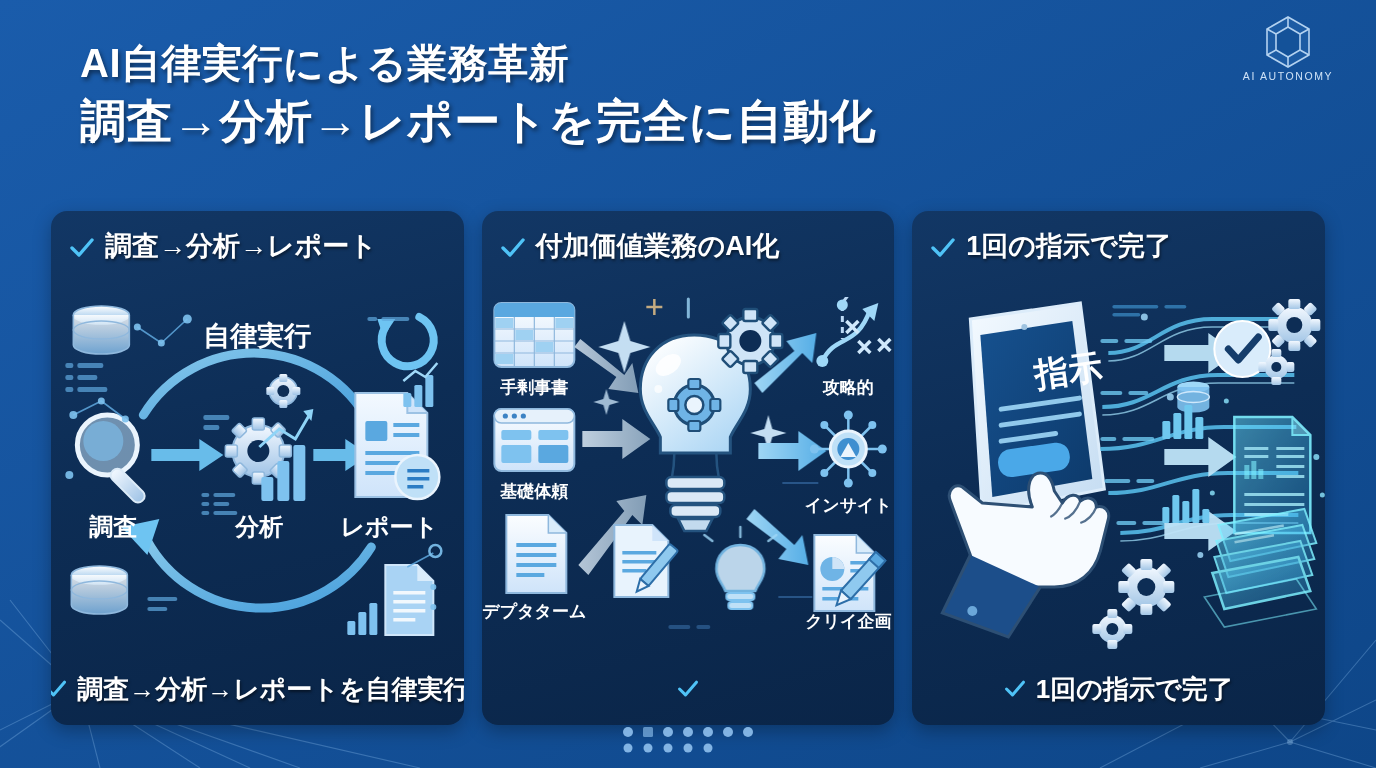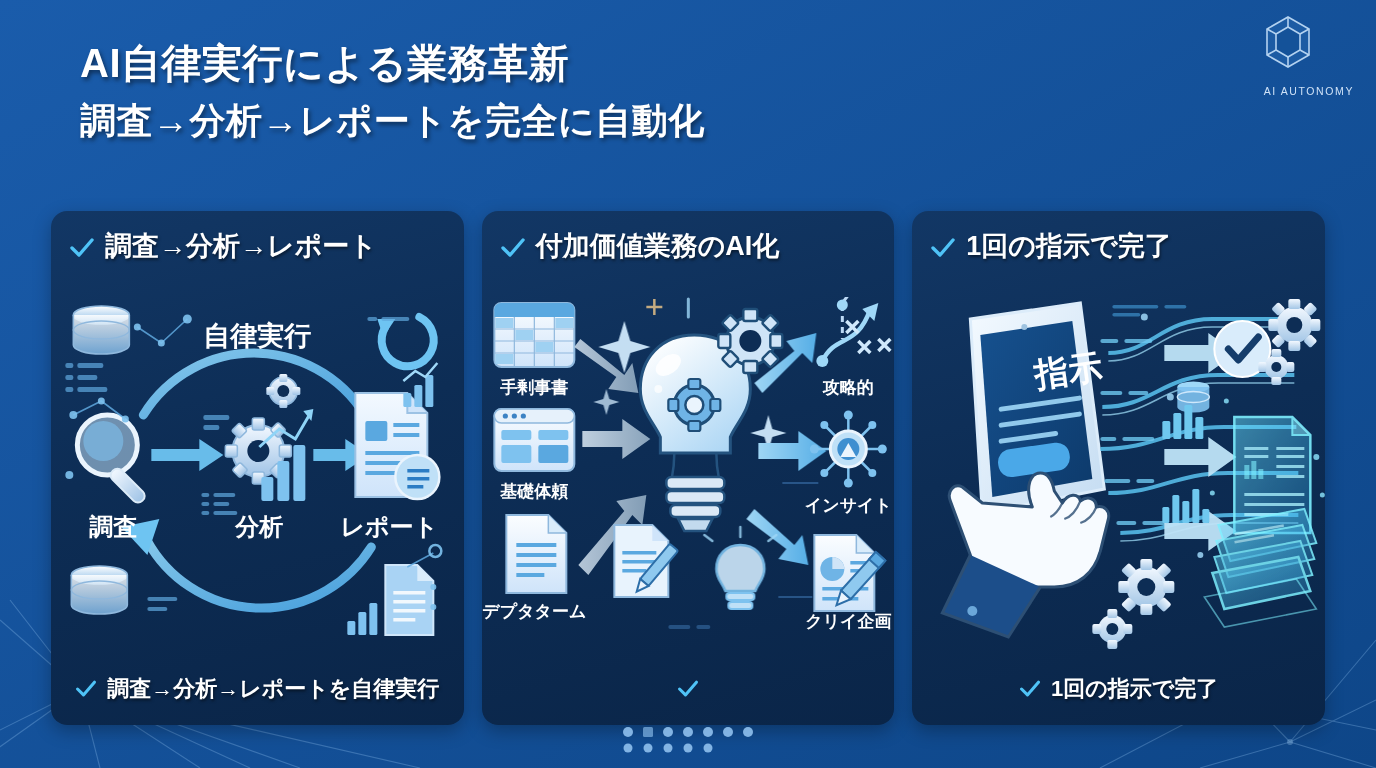--- a/index.html
+++ b/index.html
@@ -16,34 +16,34 @@
   
   .bg-net { position: absolute; inset: 0; pointer-events: none; }
 
   
   .logo-wrap {
     position: absolute; right: 22px; top: 14px;
     width: 132px; text-align: center;
   }
   .logo-mark { width: 52px; height: 56px; margin: 0 auto; display: block; }
   .logo-text {
-    margin-top: 15px; font-size: 10.5px; letter-spacing: 1.6px;
-    color: #cfe2f7; font-weight: 400; text-align: right;
+    margin-top: 0; font-size: 10.5px; letter-spacing: 1.6px;
+    color: #cfe2f7; font-weight: 400;
   }
 
   
   .title-block { position: absolute; left: 56px; top: 38px; }
   .title-line {
     color: #ffffff; font-weight: 700; letter-spacing: 0.5px;
     text-shadow: 2px 3px 4px rgba(0,0,0,.45);
     white-space: nowrap;
     margin-left: 24px;
   }
   .title-line.l1 { font-size: 40px; line-height: 50px; }
-  .title-line.l2 { font-size: 36px; line-height: 58px; margin-top: 4px; }
+  .title-line.l2 { font-size: 46px; line-height: 58px; margin-top: 4px; }
 
   
   .cards {
     position: absolute; left: 51px; top: 211px;
     width: 1274px; height: 514px;
     display: flex; gap: 18px;
   }
   .card {
     position: relative; flex: 1 1 0;
     background: linear-gradient(165deg, #123765 0%, #0d2d55 45%, #0a2548 100%);
@@ -68,21 +68,21 @@
     z-index: 2;
   }
   .card-art svg { width: 100%; height: 100%; display: block; }
   .card-foot {
     position: absolute; left: 0; right: 0; bottom: 0; height: 72px;
     z-index: 3;
     display: flex; align-items: center; justify-content: center; gap: 10px;
   }
   .card-foot .check { width: 22px; height: 22px; margin-top: 0; }
   .foot-text {
-    color: #ffffff; font-weight: 700; font-size: 22px;
+    color: #ffffff; font-weight: 700; font-size: 26px;
     text-shadow: 1px 2px 3px rgba(0,0,0,.5);
     white-space: nowrap;
   }
 
   
   .dot-grid {
     position: absolute; left: 50%; transform: translateX(-50%);
     bottom: 14px; z-index: 4;
   }
 </style>

